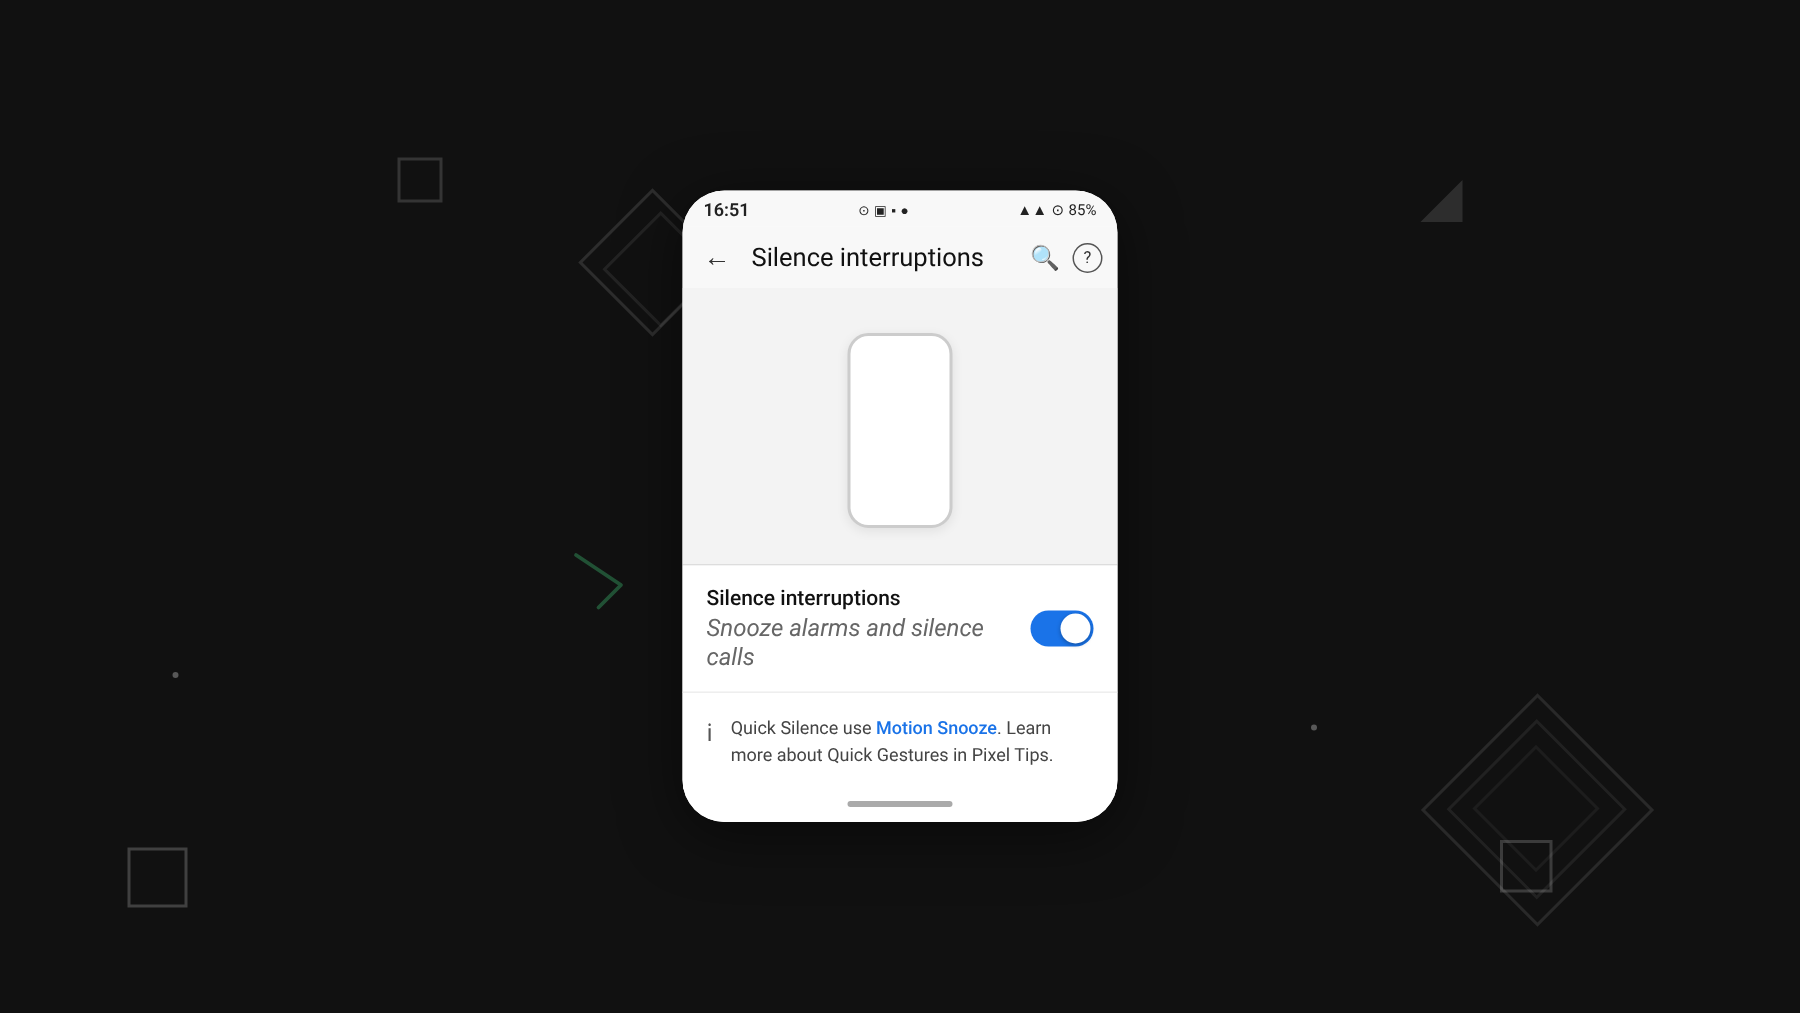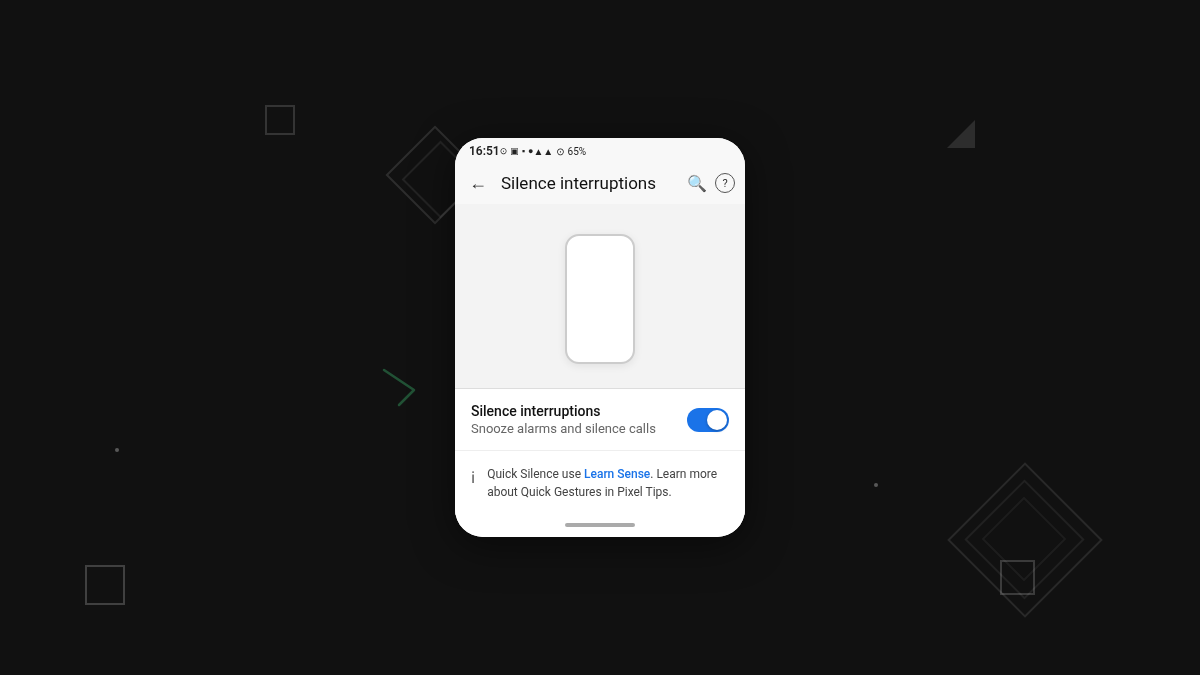--- a/index.html
+++ b/index.html
@@ -94,21 +94,21 @@
       display: flex;
       flex-direction: column;
       position: relative;
       z-index: 10;
     }
 
     
     .status-bar {
       display: flex;
       align-items: center;
-      justify-content: flex-start;
+      justify-content: space-between;
       padding: 6px 14px 4px 14px;
       background: #f8f8f8;
       font-size: 11px;
       color: #222;
     }
 
     .status-time {
       font-weight: 600;
       font-size: 12px;
     }
@@ -213,22 +213,23 @@
     }
 
     .setting-title {
       font-size: 14px;
       color: #111;
       font-weight: 500;
       margin-bottom: 2px;
     }
 
     .setting-subtitle {
-      font-size: 13px;
+      font-size: 16px;
       color: #666;
+      font-style: italic;
     }
 
     
     .toggle-switch {
       width: 42px;
       height: 24px;
       border-radius: 12px;
       background: #1a73e8;
       position: relative;
       cursor: pointer;
@@ -333,21 +334,21 @@
     <span class="status-time">16:51</span>
     <div class="status-icons">
       <span>⊙</span>
       <span>▣</span>
       <span>▪</span>
       <span>●</span>
     </div>
     <div class="status-right">
       <span>▲▲</span>
       <span>⊙</span>
-      <span>65%</span>
+      <span>85%</span>
     </div>
   </div>
 
   <div class="app-bar">
     <span class="app-bar-back">←</span>
     <span class="app-bar-title">Silence interruptions</span>
     <div class="app-bar-actions">
       <span class="app-bar-icon">🔍</span>
       <span class="app-bar-icon" style="border:1.5px solid #555; border-radius:50%; width:20px; height:20px; display:inline-flex; align-items:center; justify-content:center; font-size:11px;">?</span>
     </div>
@@ -370,21 +371,21 @@
         </div>
         <div class="toggle-switch">
           <div class="toggle-knob"></div>
         </div>
       </div>
     </div>
 
     <div class="info-section">
       <span class="info-icon">ℹ</span>
       <div class="info-text">
-        <span>Quick Silence use </span><span class="info-link">Learn Sense</span><span>. Learn more about Quick Gestures in Pixel Tips.</span>
+        <span>Quick Silence use </span><span class="info-link">Motion Snooze</span><span>. Learn more about Quick Gestures in Pixel Tips.</span>
       </div>
     </div>
 
   </div>
 
   <div class="bottom-bar">
     <div class="nav-indicator"></div>
   </div>
 
 </div>

